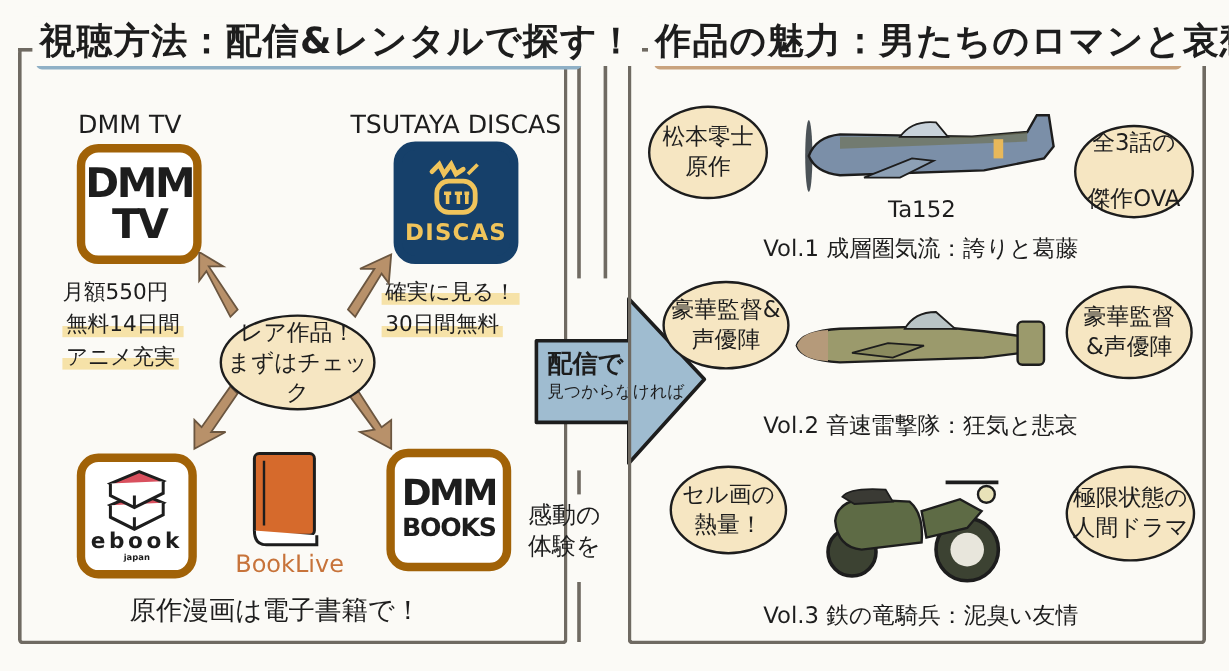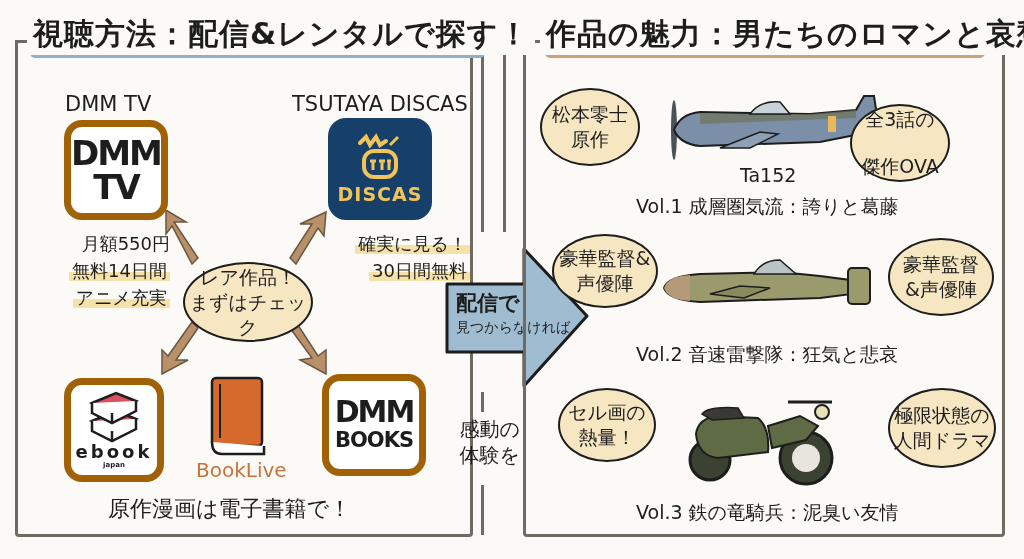--- a/index.html
+++ b/index.html
@@ -9,21 +9,21 @@
   .panel { position: absolute; border: 3px solid #6f6a62; border-radius: 4px; }
   #left-panel { left: 15px; top: 40px; width: 458px; height: 497px; border-top: none; }
   #right-panel { left: 523px; top: 40px; width: 482px; height: 497px; border-top: none; }
   .panel-topline { position: absolute; top: 40px; height: 3px; background: #6f6a62; }
 
   .section-title { position: absolute; top: 14px; font-size: 30px; font-weight: bold; letter-spacing: 1px; z-index: 2; background: #fbfaf6; padding: 0 6px; white-space: nowrap; }
   .title-underline { position: absolute; height: 10px; border-radius: 6px; z-index: 1; }
 
   .abs { position: absolute; }
   .label { font-size: 18px; white-space: nowrap; }
-  .center { text-align: right; }
+  .center { text-align: left; }
 
   .logo-box { position: absolute; border: 7px solid #a16207; border-radius: 18px; background: #fff; display: flex; flex-direction: column; align-items: center; justify-content: center; }
   .dmm-logo { font-family: "DejaVu Sans", sans-serif; font-weight: 900; font-size: 34px; line-height: 34px; letter-spacing: -2px; text-align: center; }
   .discas-box { background: #16406a; border-color: #16406a; text-align: center; }
   .discas-text { color: #f0c45b; font-weight: bold; font-size: 19px; letter-spacing: 1px; }
 
   .hl { background: linear-gradient(transparent 55%, #f6e2a8 55%); padding: 0 3px; }
 
   .bubble { position: absolute; background: #f6e6c2; border: 2.5px solid #1d1d1d; border-radius: 50%; display: flex; flex-direction: column; align-items: center; justify-content: center; text-align: center; font-size: 19px; line-height: 25px; }
   .bubble-tail { position: absolute; width: 0; height: 0; }
@@ -149,21 +149,21 @@
 </div>
 <svg style="position:absolute;left:660px;top:92px;" width="230" height="80" viewBox="0 0 230 80">
   <ellipse cx="14" cy="38" rx="3" ry="30" fill="#4b5257"></ellipse>
   <path d="M14 38 Q20 22 40 20 L150 22 L196 18 L204 4 L214 4 L218 30 L210 40 L160 50 L40 54 Q20 52 14 38Z" fill="#7b8fa8" stroke="#1d1d1d" stroke-width="2"></path>
   <path d="M40 22 L150 22 L196 18 L196 26 L40 32 Z" fill="#6f7259" opacity="0.7"></path>
   <path d="M90 22 Q100 8 120 10 L130 22 Z" fill="#c8d2da" stroke="#1d1d1d" stroke-width="1.5"></path>
   <rect x="168" y="24" width="8" height="16" fill="#e8b85a"></rect>
   <path d="M60 56 L100 40 L118 42 L90 56 Z" fill="#8da0b5" stroke="#1d1d1d" stroke-width="1.5"></path>
 </svg>
 <div class="abs label" style="left:740px;top:164px;font-size:19px;">Ta152</div>
-<div class="bubble" style="left:850px;top:104px;width:100px;height:78px;gap:22px;">
+<div class="bubble" style="left:895px;top:104px;width:100px;height:78px;gap:22px;">
   <div>全3話の</div>
   <div>傑作OVA</div>
 </div>
 <div class="vol-caption" style="left:636px;top:194px;">Vol.1  成層圏気流：誇りと葛藤</div>
 
 <div class="bubble" style="left:552px;top:234px;width:106px;height:74px;">
   <div>豪華監督&amp;</div>
   <div>声優陣</div>
 </div>
 <svg style="position:absolute;left:660px;top:252px;" width="220" height="62" viewBox="0 0 220 62">

